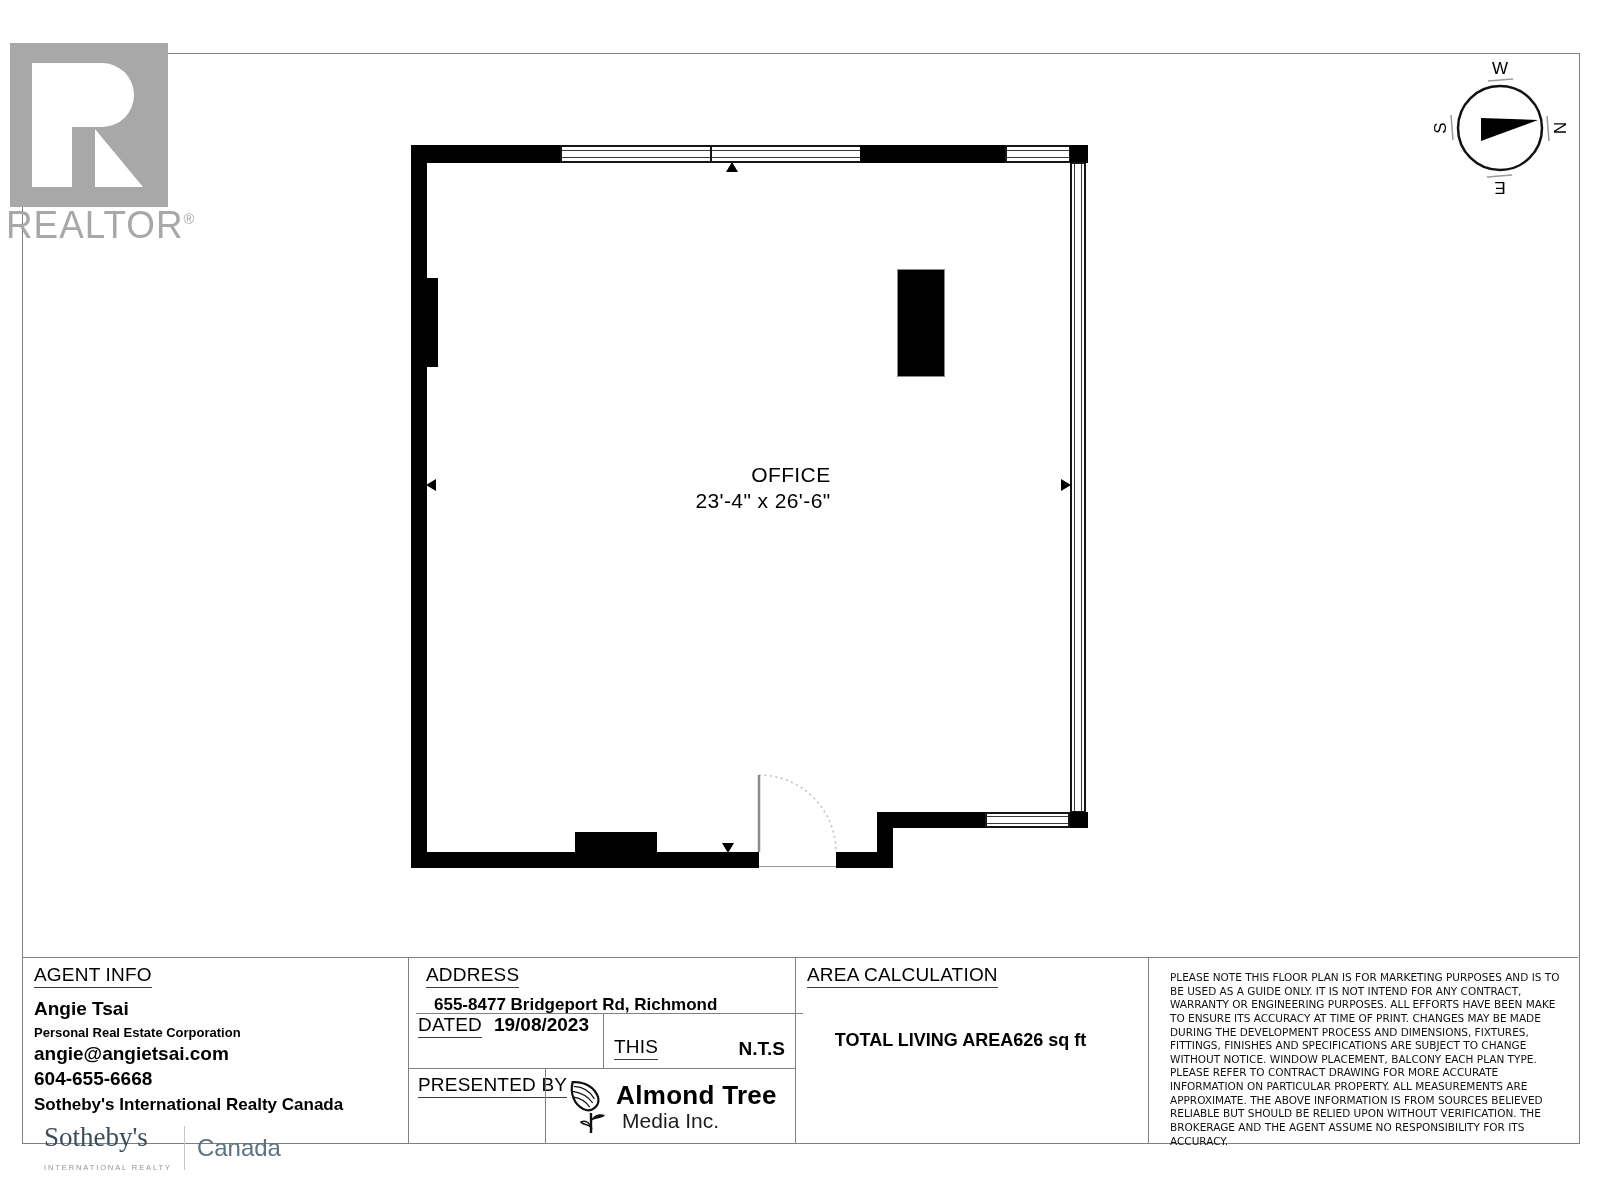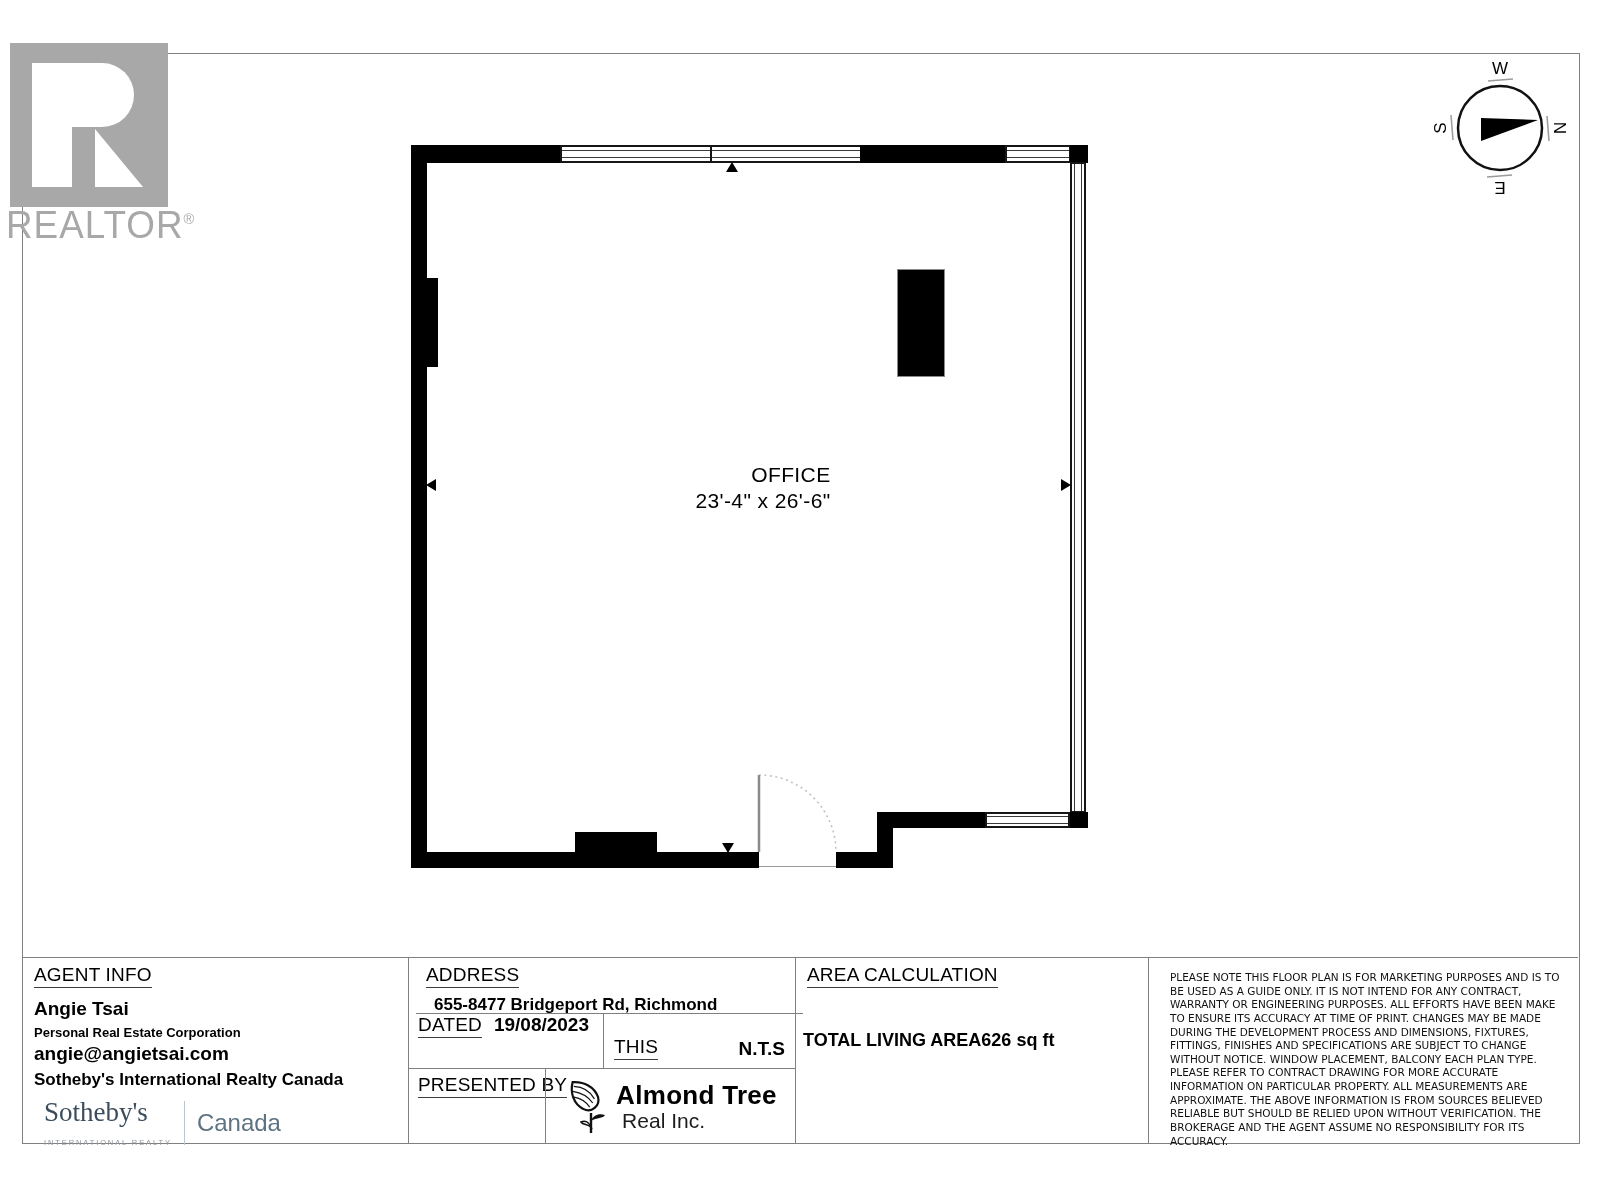--- a/index.html
+++ b/index.html
@@ -46,21 +46,21 @@
               align-items:flex-end;justify-content:space-between;padding:0 10px 8px 10px;}
   .cell-val{font-size:19px;font-weight:700;}
   #presented-cell{left:386px;top:110px;width:387px;height:75px;border-top:1px solid #808080;
                   box-sizing:border-box;padding:5px 0 0 10px;}
   #almond-box{position:absolute;left:523px;top:110px;width:250px;height:75px;border-top:1px solid #808080;
               border-left:1px solid #808080;box-sizing:border-box;display:flex;align-items:center;
               justify-content:center;}
   #almond-text1{font-size:26px;font-weight:800;letter-spacing:0.3px;line-height:1;}
   #almond-text2{font-size:21px;font-weight:400;color:#1c1c1c;margin-top:2px;margin-left:6px;line-height:1;}
   #area-cell{left:773px;top:0;width:353px;height:185px;box-sizing:border-box;padding:6px 0 0 12px;}
-  #area-row{position:absolute;left:8px;right:30px;top:72px;display:flex;justify-content:flex-start;}
+  #area-row{position:absolute;left:8px;right:30px;top:72px;display:flex;justify-content:center;}
   #area-row div{font-size:18px;font-weight:700;}
   #disclaimer-cell{left:1126px;top:0;width:430px;height:185px;box-sizing:border-box;
                    padding:13px 16px 0 22px;font-family:"DejaVu Sans",sans-serif;
                    font-size:10.5px;line-height:1.3;color:#101010;}
 </style>
 </head>
 <body>
 
 <div id="stage">
 
@@ -131,20 +131,21 @@
   <div class="abs" id="info-bar">
     <div class="vline" style="left:386px;"></div>
     <div class="vline" style="left:773px;"></div>
     <div class="vline" style="left:1126px;"></div>
 
     <div class="abs" id="agent-cell">
       <span class="hd">AGENT INFO</span>
       <div id="agent-name">Angie Tsai</div>
       <div id="agent-designation">Personal Real Estate Corporation</div>
       <div id="agent-email">angie@angietsai.com</div>
+      <div id="agent-phone">604-655-6668</div>
       <div id="agent-brokerage">Sotheby's International Realty Canada</div>
       <div id="sothebys-logo">
         <div>
           <div id="sothebys-name">Sotheby's</div>
           <div id="sothebys-sub">INTERNATIONAL REALTY</div>
         </div>
         <div id="sothebys-divider"></div>
         <div id="sothebys-region">Canada</div>
       </div>
     </div>
@@ -173,21 +174,21 @@
           <path d="M20,6 C26,12 29,20 27,29" fill="none" stroke="#111" stroke-width="1.2"></path>
           <path d="M16,9 C21,15 24,22 23,31" fill="none" stroke="#111" stroke-width="1.2"></path>
           <path d="M13,14 C17,19 19,25 18,32" fill="none" stroke="#111" stroke-width="1.2"></path>
         </g>
         <path d="M27,38 L27,58" stroke="#111" stroke-width="2.4" fill="none"></path>
         <path d="M27,46 C33,42 39,44 41,40 C35,38 29,40 27,46 Z" fill="#111"></path>
         <path d="M27,52 C23,49 19,50 17,47 C21,45 25,47 27,52 Z" fill="#fff" stroke="#111" stroke-width="1.6"></path>
       </svg>
       <div>
         <div id="almond-text1">Almond Tree</div>
-        <div id="almond-text2">Real Inc.</div>
+        <div id="almond-text2">Media Inc.</div>
       </div>
     </div>
 
     <div class="abs" id="area-cell">
       <span class="hd">AREA CALCULATION</span>
       <div id="area-row">
         <div>TOTAL LIVING AREA</div>
         <div>626 sq ft</div>
       </div>
     </div>

